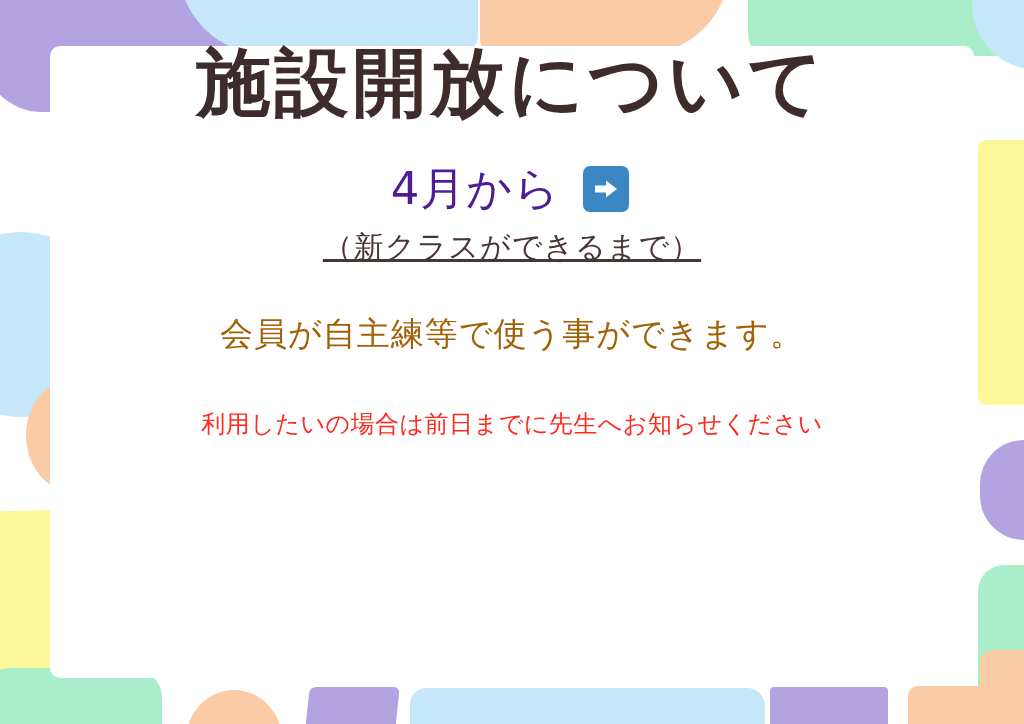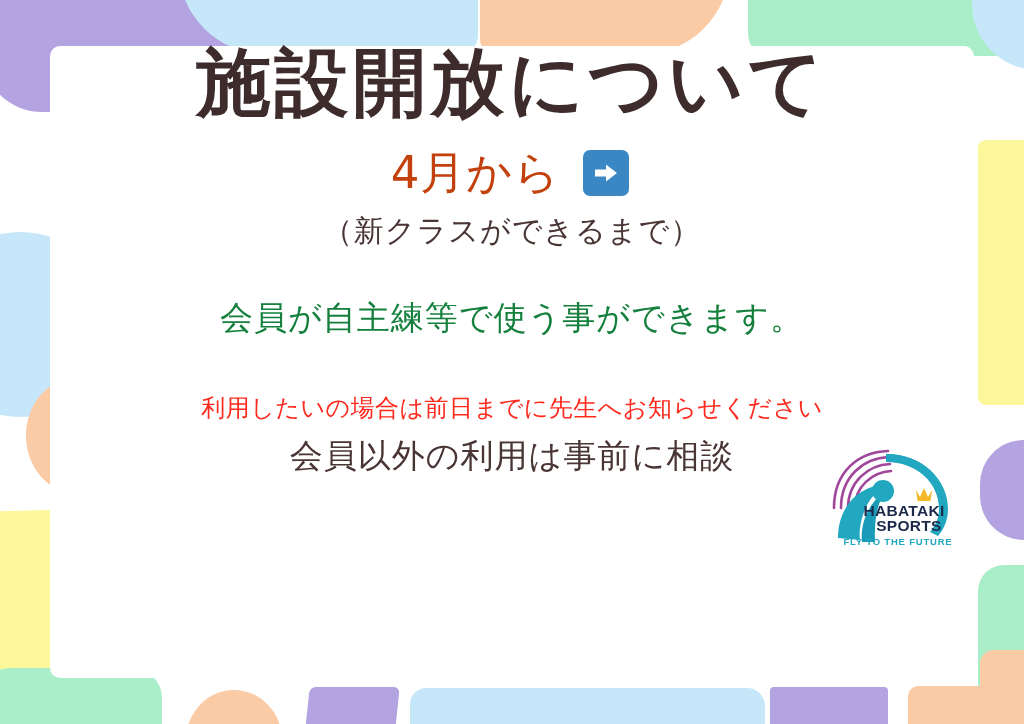--- a/index.html
+++ b/index.html
@@ -108,24 +108,24 @@
   .price {
     margin-top:30px;
     font-size:42px;
     font-weight:400;
     color:#4a3535;
     letter-spacing:2px;
     white-space:nowrap;
   }
 
   .schedule {
-    margin-top:20px;
+    margin-top:36px;
     font-size:45px;
     font-weight:400;
-    color:#c2410c;
+    color:#4c1d95;
     letter-spacing:1px;
     display:flex;
     align-items:center;
     white-space:nowrap;
     gap:19px;
   }
 
   .arrow-box {
     display:inline-flex;
     align-items:center;
@@ -137,26 +137,27 @@
     flex:0 0 auto;
   }
   .arrow-box svg { display:block; }
 
   .subnote {
     margin-top:8px;
     font-size:30px;
     color:#4a3535;
     letter-spacing:1px;
     white-space:nowrap;
+    text-decoration:underline;
   }
 
   .body-text {
     margin-top:40px;
     font-size:33px;
-    color:#15803d;
+    color:#a16207;
     line-height:1.55;
     text-align:center;
     letter-spacing:1px;
   }
 
   .warn {
     margin-top:48px;
     font-size:24px;
     color:#fe2a1e;
     letter-spacing:0.5px;
@@ -226,46 +227,16 @@
     </div>
 
     <div class="subnote">（新クラスができるまで）</div>
 
     <div class="body-text">
       <div>会員が自主練等で使う事ができます。</div>
     </div>
 
     <div class="warn">利用したいの場合は前日までに先生へお知らせください</div>
 
-    <div class="note2">会員以外の利用は事前に相談</div>
   </div>
 
-  <div class="logo">
-    <svg viewBox="0 0 150 110" aria-hidden="true">
-
-      <g fill="none" stroke="#a0479b" stroke-width="2.6" stroke-linecap="round">
-        <path d="M8 62 C 8 26, 32 6, 62 5"></path>
-        <path d="M15 62 C 15 31, 37 12, 63 11"></path>
-        <path d="M22 62 C 22 36, 42 19, 64 18"></path>
-        <path d="M29 61 C 29 41, 46 26, 65 25"></path>
-      </g>
-
-      <path d="M60 8 C 96 8, 120 32, 120 62 C 120 72, 117 80, 112 87
-               C 116 78, 118 70, 118 62 C 118 35, 94 14, 61 14 Z" fill="#1a9cb8"></path>
-      <path d="M60 8 C 96 8, 122 33, 122 63 C 122 74, 118 83, 112 90
-               L 104 86 C 110 79, 113 71, 113 63 C 113 37, 91 16, 60 16 Z" fill="#21a8c0"></path>
-
-      <path d="M12 92 C 12 60, 33 40, 60 38 C 50 45, 42 55, 38 66
-               C 34 77, 33 86, 34 94 Z" fill="#21a8c0"></path>
-      <path d="M36 96 C 34 78, 42 58, 58 46 C 52 58, 48 72, 49 96 Z" fill="#1a9cb8"></path>
-
-      <circle cx="57" cy="45" r="11" fill="#21a8c0"></circle>
-
-      <path d="M90 44 l4 7 4-9 4 9 4-7 -1.5 11 h-13 Z" fill="#f3b72a"></path>
-
-      <text x="78" y="70" font-family="'Liberation Sans', sans-serif" font-size="15.5" font-weight="700" fill="#1b2a4a" text-anchor="middle" letter-spacing="0.3">HABATAKI</text>
-      <text x="83" y="85" font-family="'Liberation Sans', sans-serif" font-size="15.5" font-weight="700" fill="#1b2a4a" text-anchor="middle" letter-spacing="0.3">SPORTS</text>
-
-      <text x="72" y="99" font-family="'Liberation Sans', sans-serif" font-size="9.5" font-weight="700" fill="#21a8c0" text-anchor="middle" letter-spacing="0.8">FLY TO THE FUTURE</text>
-    </svg>
-  </div>
 
 </div>
 
 </body></html>

